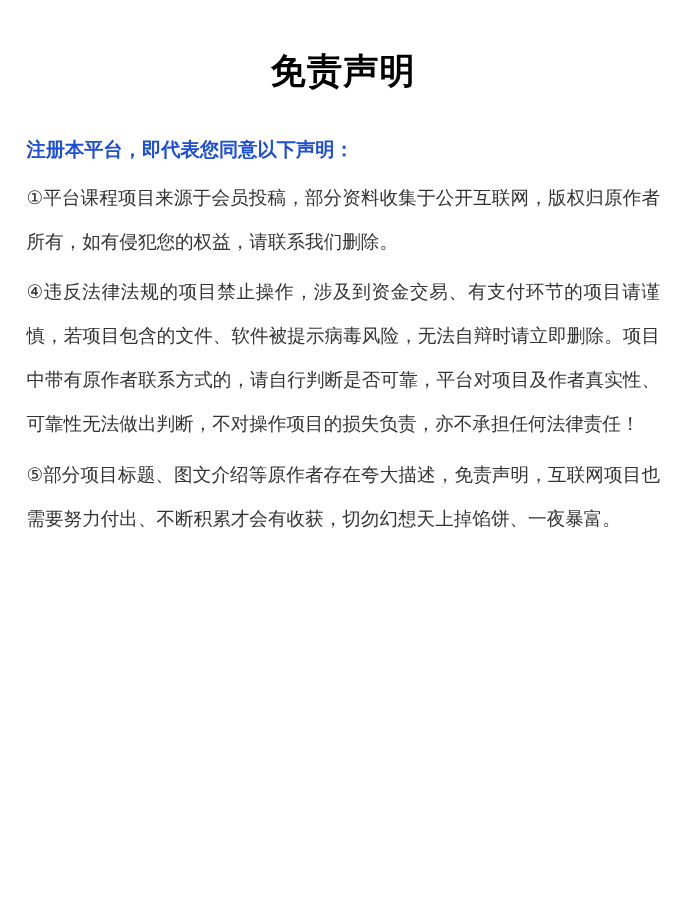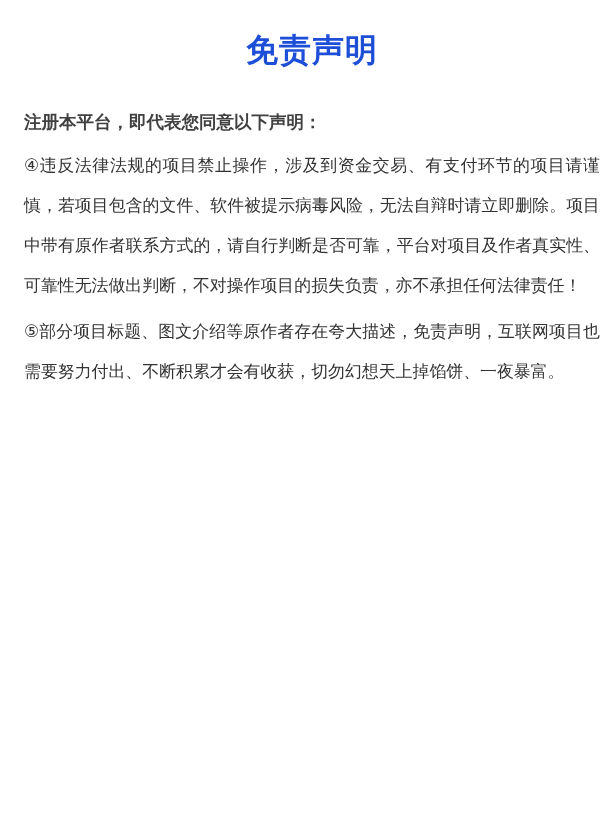--- a/index.html
+++ b/index.html
@@ -10,34 +10,34 @@
     height: 840px;
     overflow: hidden;
   }
   .page {
     width: 613px;
     height: 840px;
     background: #ffffff;
     padding: 0 13px 0 24px;
   }
   .doc-title {
-    margin-top: 30px;
+    margin-top: 44px;
     text-align: center;
     font-size: 32px;
     line-height: 40px;
     font-weight: 700;
-    color: #1d4ed8;
+    color: #000000;
     letter-spacing: 1px;
   }
   .doc-intro {
     margin-top: 40px;
     font-size: 17.5px;
     line-height: 24px;
     font-weight: 700;
-    color: #404040;
+    color: #1d4ed8;
   }
   .doc-body {
     margin-top: 12px;
   }
   .doc-paragraph {
     font-size: 16.9px;
     line-height: 40px;
     color: #333333;
     font-weight: 400;
     text-align: justify;
@@ -49,17 +49,18 @@
 </head>
 <body>
 
 <div class="page">
 
   <h1 class="doc-title">免责声明</h1>
 
   <div class="doc-intro">注册本平台，即代表您同意以下声明：</div>
 
   <div class="doc-body">
+    <p class="doc-paragraph">①平台课程项目来源于会员投稿，部分资料收集于公开互联网，版权归原作者所有，如有侵犯您的权益，请联系我们删除。</p>
     <p class="doc-paragraph">④违反法律法规的项目禁止操作，涉及到资金交易、有支付环节的项目请谨慎，若项目包含的文件、软件被提示病毒风险，无法自辩时请立即删除。项目中带有原作者联系方式的，请自行判断是否可靠，平台对项目及作者真实性、可靠性无法做出判断，不对操作项目的损失负责，亦不承担任何法律责任！</p>
     <p class="doc-paragraph">⑤部分项目标题、图文介绍等原作者存在夸大描述，免责声明，互联网项目也需要努力付出、不断积累才会有收获，切勿幻想天上掉馅饼、一夜暴富。</p>
   </div>
 
 </div>
 
 </body></html>

